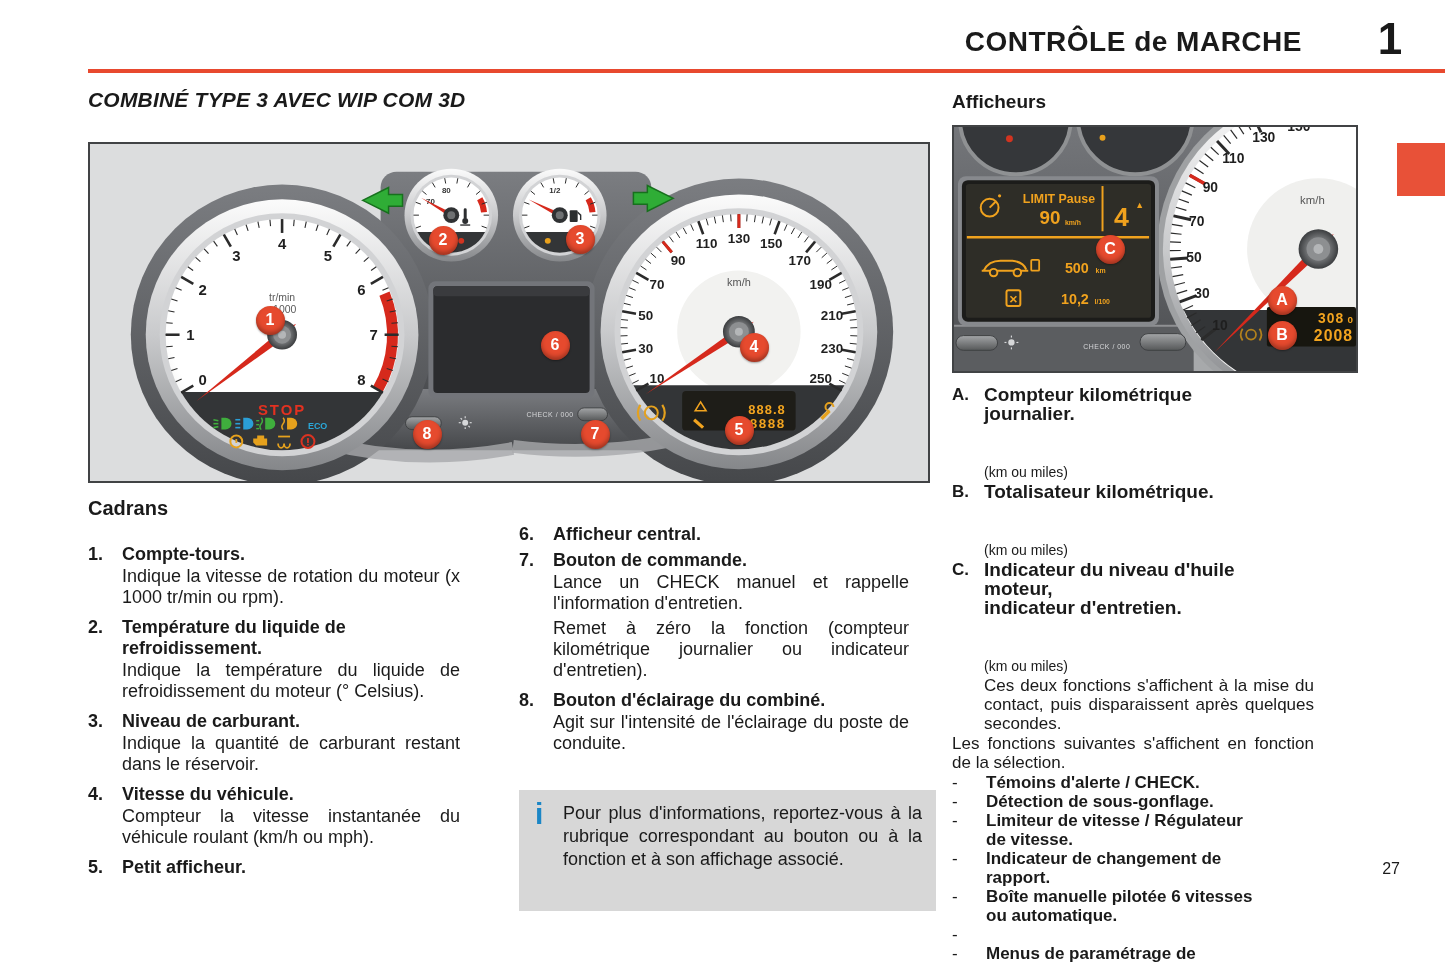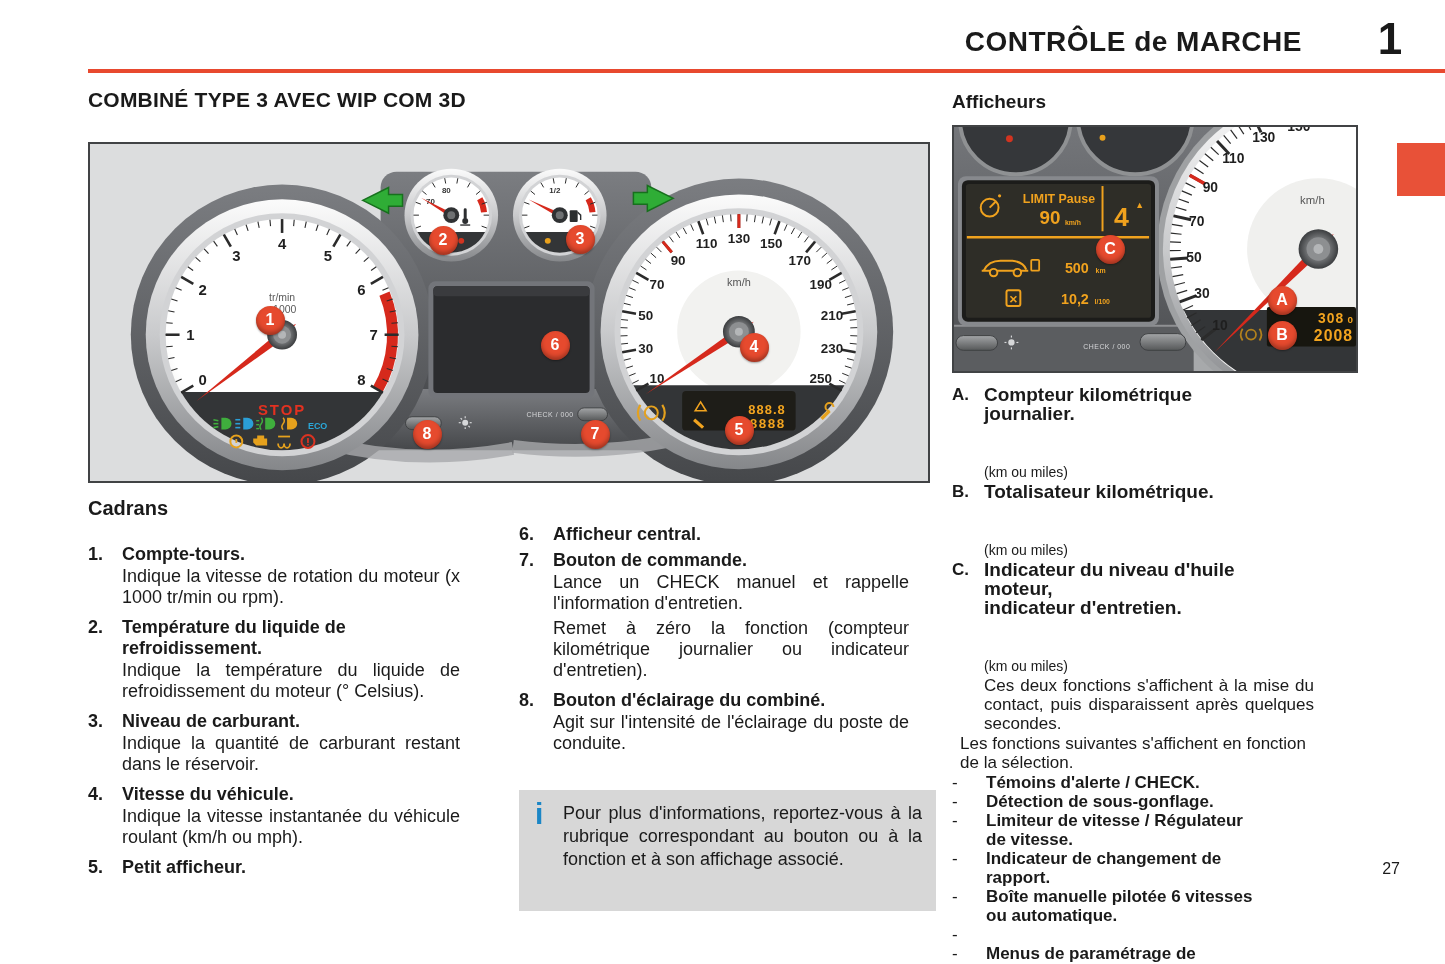--- a/index.html
+++ b/index.html
@@ -3,21 +3,21 @@
 <meta charset="utf-8">
 <style>
   html,body{margin:0;padding:0;}
   body{width:1445px;height:964px;position:relative;background:#ffffff;
        font-family:"Liberation Sans",sans-serif;color:#1a1a1a;overflow:hidden;}
   .abs{position:absolute;}
   .hdr-title{top:26px;left:88px;width:1214px;text-align:right;font-size:28px;font-weight:bold;letter-spacing:.5px;}
   .chapter{top:14px;left:1348px;width:84px;text-align:center;font-size:44px;font-weight:bold;}
   .rule{top:69px;left:88px;width:1357px;height:4px;background:#e8492f;}
   .tab{top:143px;left:1397px;width:48px;height:53px;background:#e85138;}
-  .sec-title{top:88px;left:88px;font-size:21px;font-weight:bold;letter-spacing:.2px;}
+  .sec-title{top:88px;left:88px;font-size:21px;font-weight:bold;letter-spacing:.2px;font-style:italic;}
   .aff-title{top:91px;left:952px;font-size:19px;font-weight:bold;}
   .fig{position:absolute;background:#dcddde;border:2px solid #414345;box-sizing:border-box;overflow:hidden;}
   #fig-cluster{top:142px;left:88px;width:842px;height:341px;}
   #fig-display{top:125px;left:952px;width:406px;height:248px;}
   .fig svg{display:block;width:100%;height:100%;}
   svg text{font-family:"Liberation Sans",sans-serif;}
   .callout{position:absolute;width:29px;height:29px;margin:-14.5px 0 0 -14.5px;border-radius:50%;
            background:#e64a2e;color:#fff;font-size:16px;font-weight:bold;
            display:flex;align-items:center;justify-content:center;
            box-shadow:inset 0 -3px 4px rgba(0,0,0,.3),0 1px 2px rgba(0,0,0,.35);}
@@ -29,21 +29,21 @@
   .item{display:flex;margin-bottom:5px;}
   .inum{flex:0 0 34px;font-weight:bold;font-size:18px;line-height:21px;}
   .ibody{flex:1;min-width:0;}
   .ititle{font-weight:bold;font-size:18px;line-height:21px;white-space:pre-line;}
   .ipara{font-size:18px;line-height:21px;text-align:justify;margin:1px 0 4px;}
   #col-right .item{margin-bottom:0;}
   #col-right .inum{flex:0 0 32px;font-size:17px;line-height:19px;}
   #col-right .ititle{font-size:19px;line-height:19px;}
   #col-right .ipara{font-size:17px;line-height:19px;margin:0;}
   .isub{font-size:14px;line-height:19px;margin-top:40px;}
-  .rintro{font-size:17px;line-height:19px;text-align:justify;margin:1px 8px;}
+  .rintro{font-size:17px;line-height:19px;text-align:justify;margin:1px 0;}
   .ditem{display:flex;}
   .dnum{flex:0 0 34px;font-size:17px;line-height:19px;}
   .dtext{font-weight:bold;font-size:17px;line-height:19px;white-space:pre-line;}
   .info{position:absolute;left:519px;top:790px;width:417px;height:121px;background:#d7d7d7;
         box-sizing:border-box;padding:12px 14px 0 16px;display:flex;}
   .info-i{flex:0 0 28px;color:#1b86c6;font-size:30px;font-weight:bold;line-height:24px;}
   .info-text{flex:1;font-size:18px;line-height:23px;text-align:justify;}
   .pagenum{left:1330px;top:860px;width:70px;text-align:right;font-size:16px;}
 </style>
 </head>
@@ -646,21 +646,21 @@
     <div class="inum">3.</div>
     <div class="ibody">
       <div class="ititle">Niveau de carburant.</div>
       <div class="ipara">Indique la quantité de carburant restant dans le réservoir.</div>
     </div>
   </div>
   <div class="item">
     <div class="inum">4.</div>
     <div class="ibody">
       <div class="ititle">Vitesse du véhicule.</div>
-      <div class="ipara">Indique la vitesse instantanée du véhicule roulant (km/h ou mph).</div>
+      <div class="ipara">Compteur la vitesse instantanée du véhicule roulant (km/h ou mph).</div>
     </div>
   </div>
   <div class="item">
     <div class="inum">5.</div>
     <div class="ibody">
       <div class="ititle">Petit afficheur.</div>
     </div>
   </div>
 </div>
 

